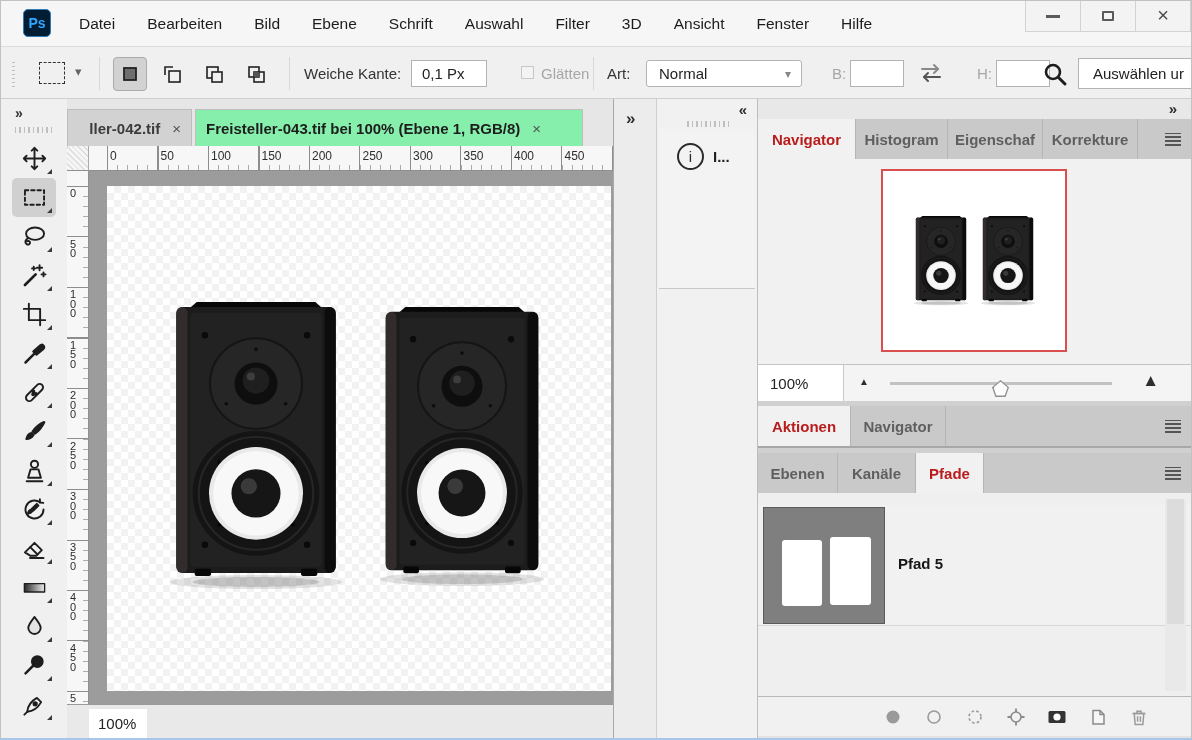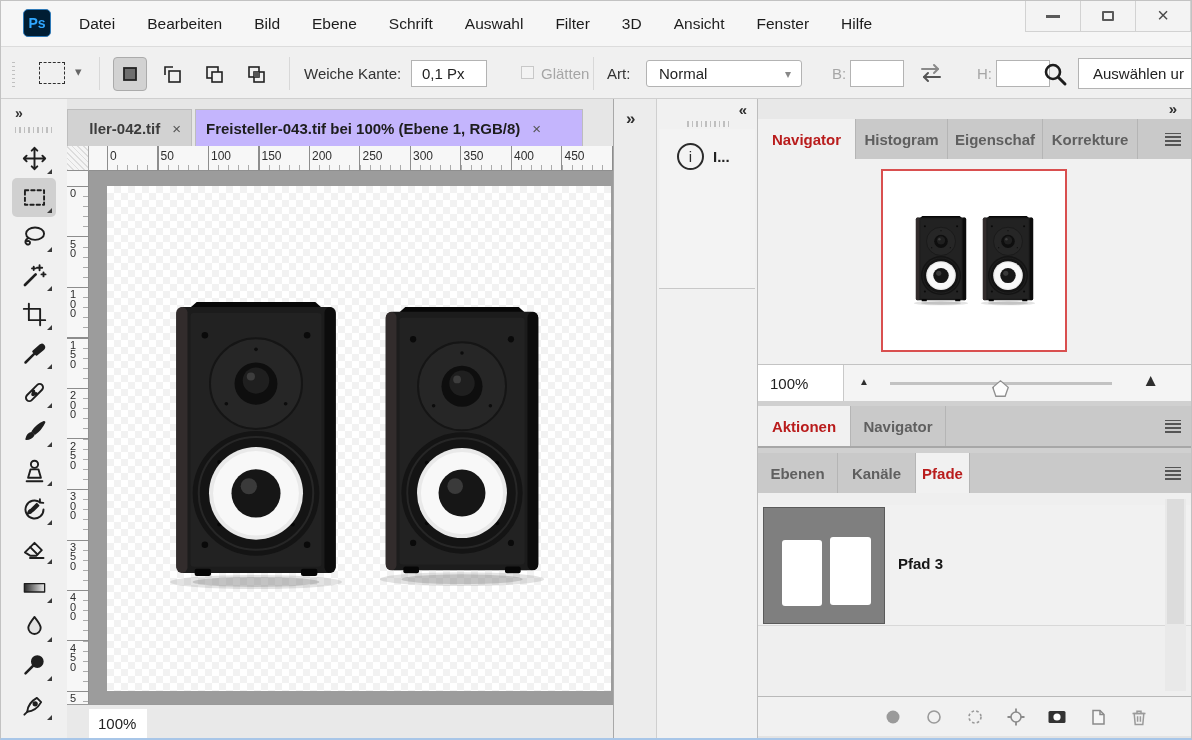--- a/index.html
+++ b/index.html
@@ -55,21 +55,21 @@
   .tool.selected { background:#d0d0d0; border-radius:5px; }
   .tool::after { content:""; position:absolute; right:4px; bottom:4px; border-left:5px solid transparent; border-bottom:5px solid #3a3a3a; }
 
   
   #docwin { position:absolute; left:66px; top:0; width:546px; height:642px; background:#ececec; }
   #tabbar { position:absolute; left:0; top:0; width:546px; height:47px; background:#e6e6e6; }
   .doc-tab { position:absolute; bottom:0; height:37px; display:flex; align-items:center; padding:0 10px; font-size:15px; font-weight:600;
              background:#d2d2d2; color:#3c3c3c; border:1px solid #bdbdbd; border-bottom:none; white-space:nowrap; overflow:hidden; }
   .doc-tab .tab-close { margin-left:12px; color:#555; font-size:15px; font-weight:400; }
   .doc-tab.t0 { left:0; width:125px; justify-content:flex-end; }
-  .doc-tab.t1 { left:128px; width:388px; background:#c4b5fd; color:#1d1d1d; }
+  .doc-tab.t1 { left:128px; width:388px; background:#86efac; color:#1d1d1d; }
   #ruler-corner { position:absolute; left:0; top:47px; width:22px; height:25px; background:#f5f5f5; border-right:1px solid #aaa; border-bottom:1px solid #8f8f8f;
                   background-image:repeating-linear-gradient(45deg,#ddd 0 1px,transparent 1px 4px); }
   #h-ruler { position:absolute; left:22px; top:47px; width:524px; height:25px; background:#f7f7f7; border-bottom:1px solid #8f8f8f; overflow:hidden;
              background-image:
                repeating-linear-gradient(90deg,#8d8d8d 0 1px,transparent 1px 50.5px),
                repeating-linear-gradient(90deg,#ababab 0 1px,transparent 1px 10.1px);
              background-size:100% 100%,100% 5px; background-position:18px 0,18px bottom; background-repeat:no-repeat,no-repeat; }
   .h-num { position:absolute; top:3px; font-size:12px; color:#2e2e2e; }
   #v-ruler { position:absolute; left:0; top:72px; width:22px; height:533px; background:#f7f7f7; border-right:1px solid #8f8f8f; overflow:hidden;
              background-image:
@@ -631,30 +631,30 @@
 
       <div id="grp2-tabs" class="ptab-row">
           <div class="ptab active" style="width: 93px;">Aktionen</div>
           <div class="ptab" style="width: 95px;">Navigator</div>
           <div class="hamburger" style="top: 14px;"></div>
         </div>
 
       <div id="grp3-tabs" class="ptab-row">
           <div class="ptab" style="width: 80px;">Ebenen</div>
           <div class="ptab" style="width: 78px;">Kanäle</div>
-          <div class="ptab active" style="width: 54px;">Pfade</div>
+          <div class="ptab active" style="width: 68px;">Pfade</div>
           <div class="hamburger" style="top: 14px;"></div>
         </div>
       <div id="paths-body">
         <div id="path-row">
           <div id="path-thumb">
             <div class="path-shape" id="path-shape-left"></div>
             <div class="path-shape" id="path-shape-right"></div>
           </div>
-          <div id="path-label">Pfad 3</div>
+          <div id="path-label">Pfad 5</div>
         </div>
         <div id="paths-scrollbar">
           <div id="paths-scroll-thumb"></div>
         </div>
       </div>
       <div id="paths-footer">
           <div>
             <svg width="20" height="20" viewBox="0 0 20 20" fill="none">
               <circle cx="10" cy="10" r="6.5" fill="#9a9a9a"></circle>
             </svg>

